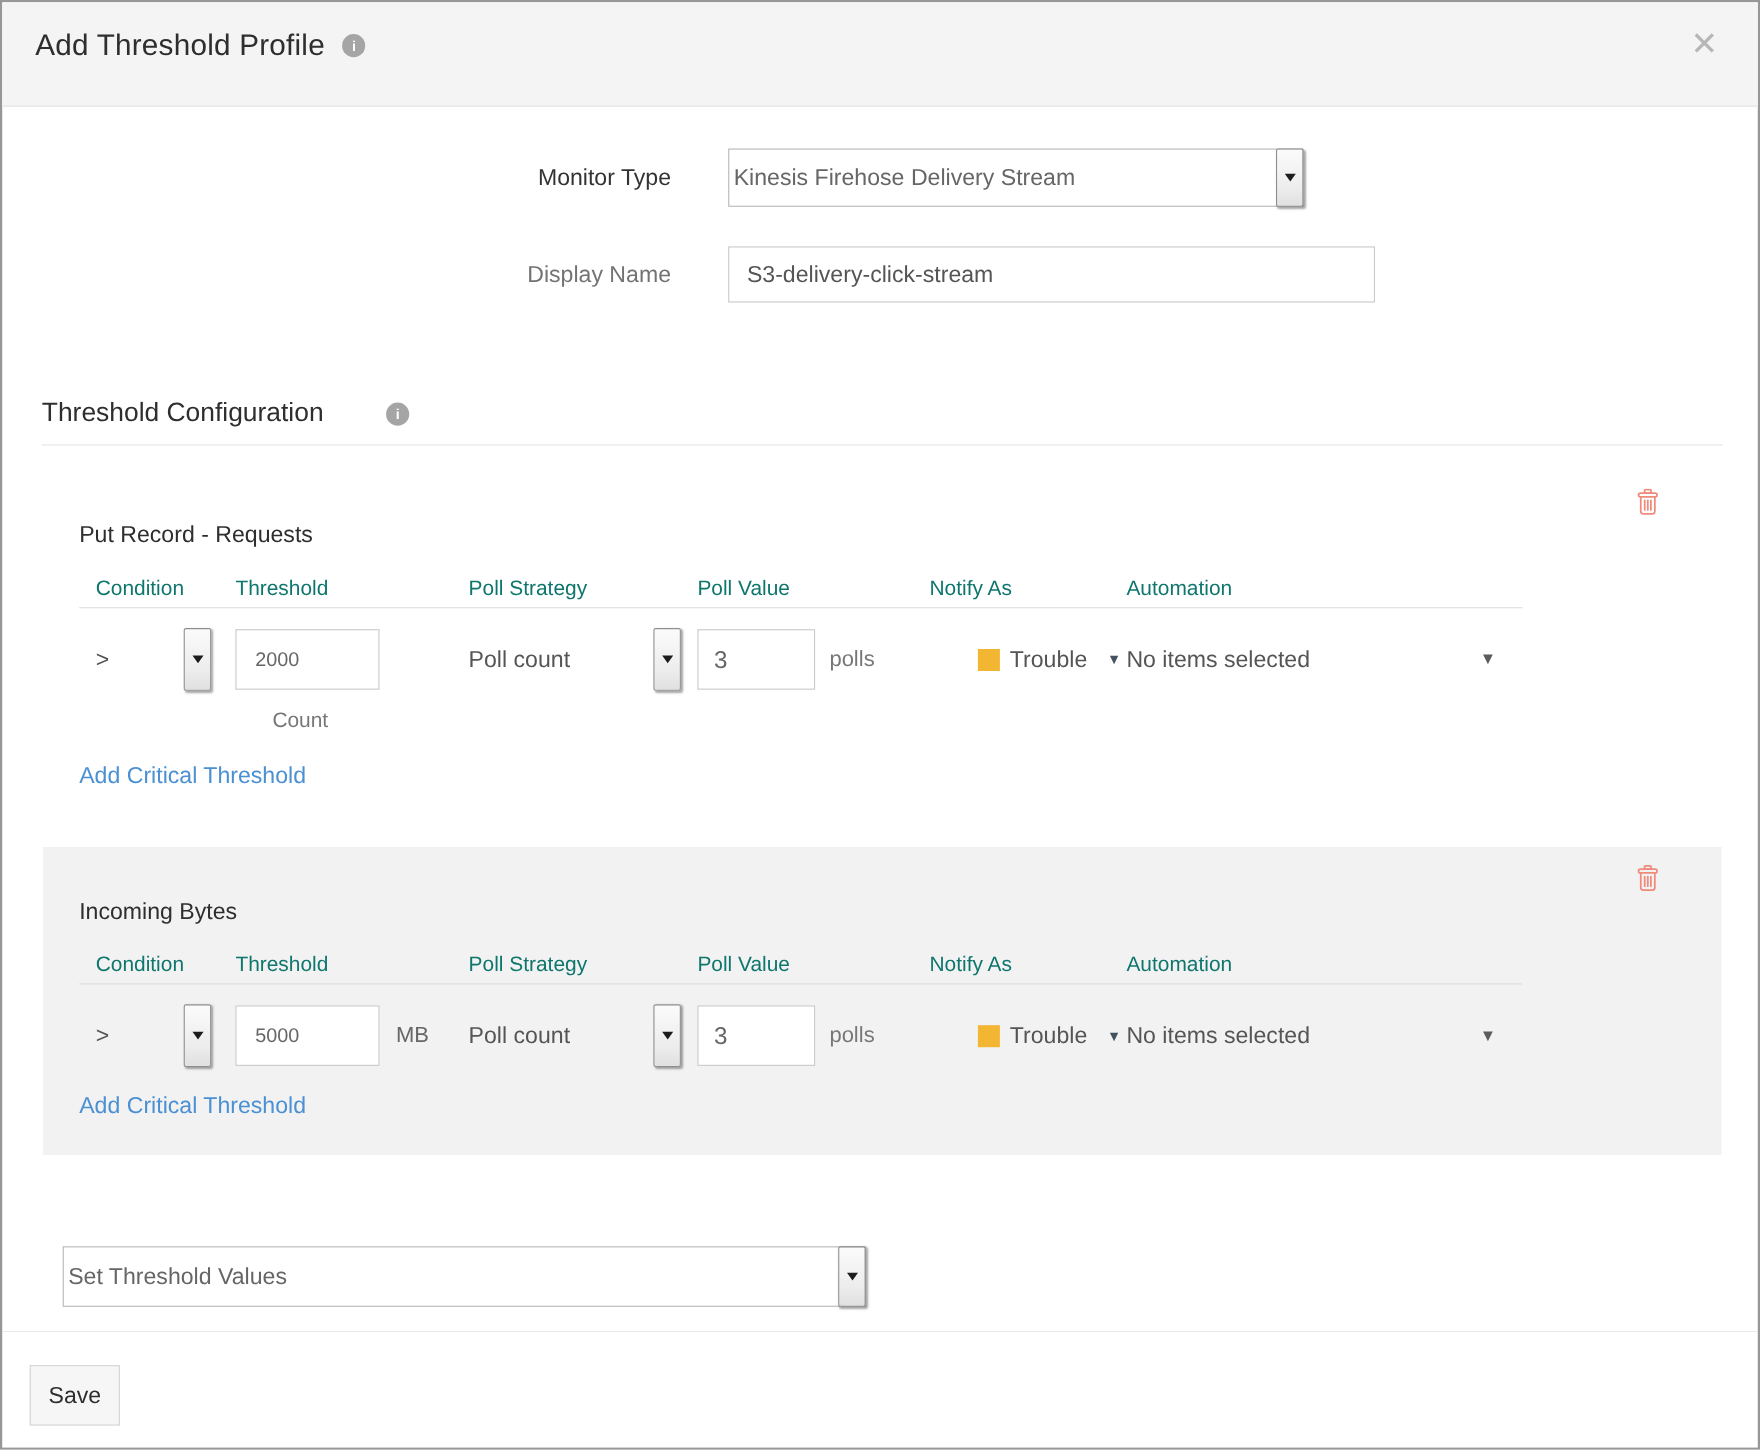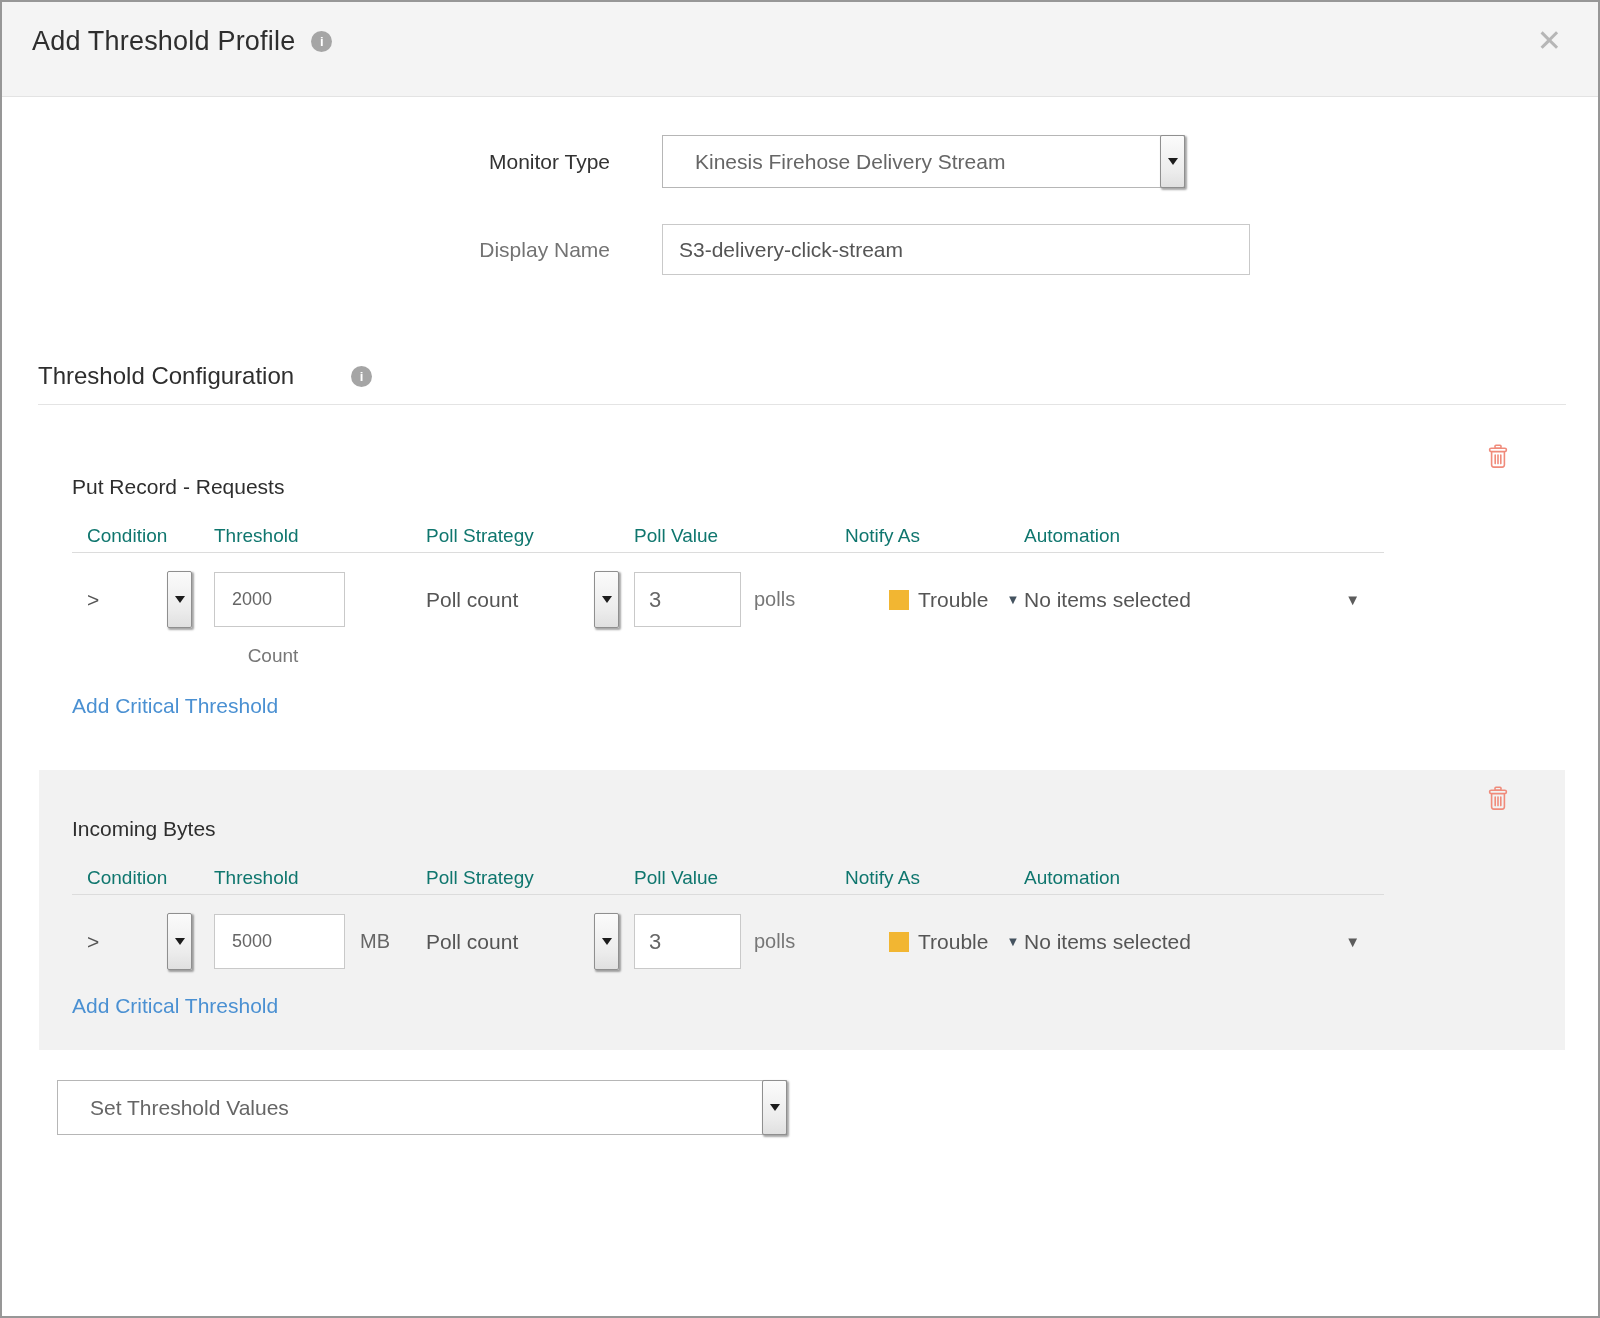--- a/index.html
+++ b/index.html
@@ -22,21 +22,21 @@
 
   
   .form-row { position:absolute; left:0; display:flex; align-items:center; }
   .row-monitor { top:133px; height:53px; }
   .row-display { top:222px; height:51px; }
   .form-label { width:608px; text-align:right; font-size:21px; color:#333; }
   .form-label.required { color:#737373; }
   .form-field { margin-left:52px; position:relative; }
 
   .select-box { height:53px; border:1px solid #b6b6b6; background:#fff;
-                display:flex; align-items:center; padding-left:32px;
+                display:flex; align-items:center; padding-left:4px;
                 position:relative; cursor:pointer; }
   .select-box .select-value { font-size:21px; color:#666; }
   .box-arrow { position:absolute; right:-1px; top:-1px; height:calc(100% + 2px); }
   .select-btn { width:25px; border:1px solid #8f8f8f; border-radius:2px;
                 background:linear-gradient(180deg,#fbfbfb 0%,#ececec 70%,#e0e0e0 100%);
                 box-shadow:1.5px 1.5px 2px rgba(0,0,0,0.35);
                 display:flex; align-items:center; justify-content:center; flex:none;
                 cursor:pointer; }
   .tri-down { width:0; height:0; border-left:5px solid transparent;
               border-right:5px solid transparent; border-top:7px solid #1c1c1c; }
@@ -87,21 +87,21 @@
   .notify-caret { margin-left:18px; font-size:13px; color:#44525F; }
   .cell-automation { display:flex; align-items:center; justify-content:space-between;
                      padding-right:24px; cursor:pointer; }
   .automation-caret { font-size:15px; color:#5c5c5c; }
 
   .add-link { display:inline-block; font-size:21px; color:#4A90D2; cursor:pointer; }
   .block-1 .add-link { margin-top:66px; }
   .block-2 .add-link { margin-top:24px; }
 
   
-  .footer-select { position:absolute; top:1078px; left:55px; width:730px; height:55px; }
+  .footer-select { position:absolute; top:1131px; left:55px; width:730px; height:55px; }
   .footer-select .select-box { height:55px; }
   .footer { position:absolute; top:1208px; left:0; width:100%; height:108px;
             border-top:1px solid #e9e9e9; }
   .save-btn { margin:30px 0 0 25px; width:82px; height:55px; background:#f6f6f6;
               border:1px solid #d4d4d4; font-size:21px; color:#2e2e2e;
               font-family:inherit; cursor:pointer; }
 </style>
 </head>
 <body>
 
@@ -258,14 +258,17 @@
 
   <div class="footer-select">
     <div class="select-box">
       <span class="select-value">Set Threshold Values</span>
       <span class="select-btn box-arrow">
         <span class="tri-down"></span>
       </span>
     </div>
   </div>
 
+  <div class="footer">
+    <button class="save-btn">Save</button>
+  </div>
 
 </div>
 
 </body></html>

